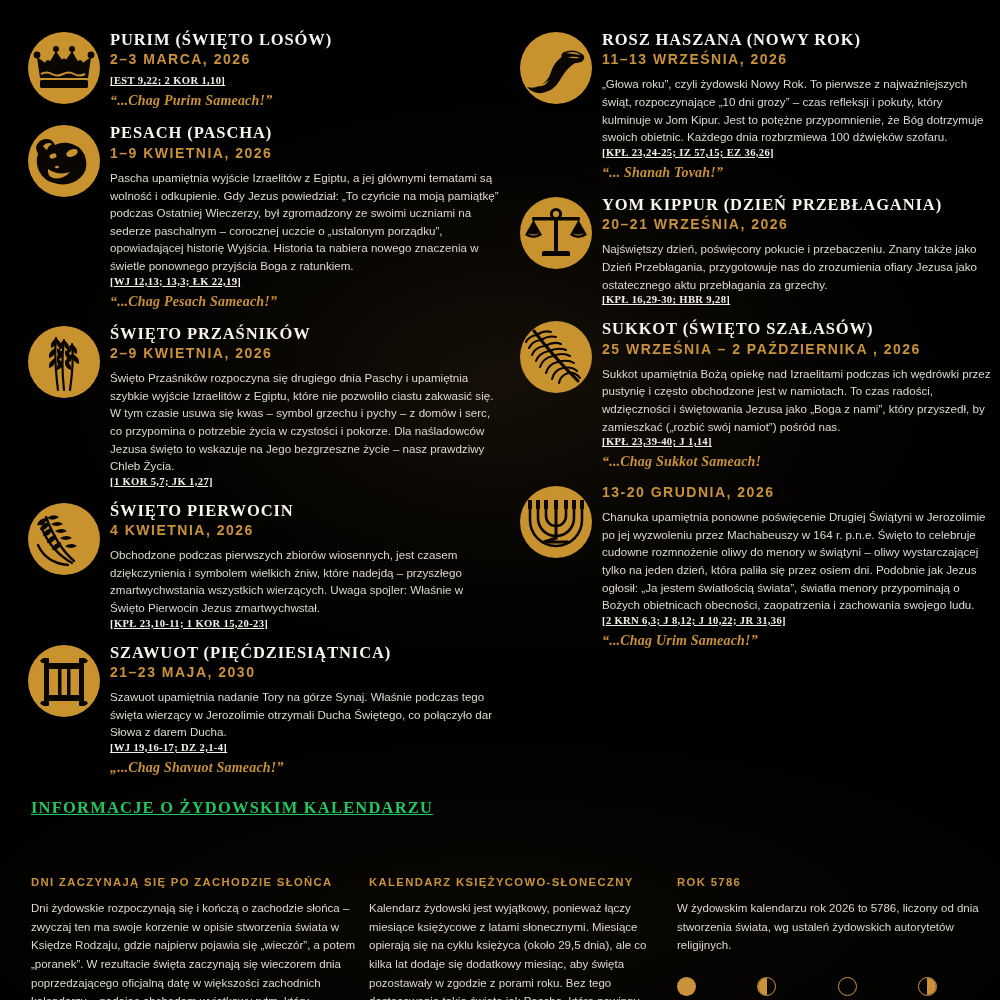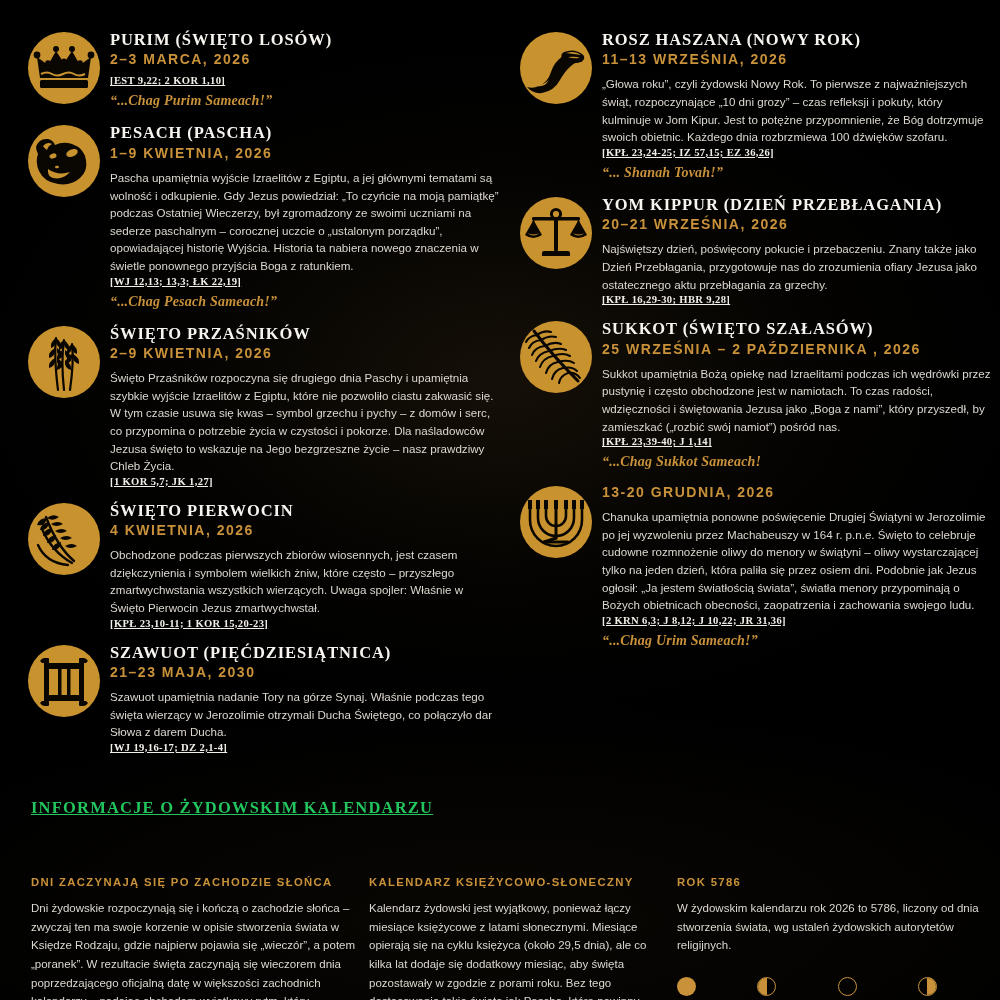--- a/index.html
+++ b/index.html
@@ -330,21 +330,21 @@
                   <path d="M32 35 q7 -4 12 0 q-7 4 -12 0z"></path>
                 <path d="M37 43 q7 -4 12 0 q-7 4 -12 0z"></path>
               </g>
               <path d="M10 42 q8 18 30 20" stroke="#0a0703" stroke-width="2.4" fill="none" stroke-linecap="round"></path>
             </svg>
           </span>
         </div>
         <div class="feast-body">
           <div class="feast-title">ŚWIĘTO PIERWOCIN</div>
           <div class="feast-date">4 KWIETNIA, 2026</div>
-          <div class="feast-desc">Obchodzone podczas pierwszych zbiorów wiosennych, jest czasem dziękczynienia i symbolem wielkich żniw, które często – przyszłego zmartwychwstania wszystkich wierzących. Uwaga spojler: Właśnie w Święto Pierwocin Jezus zmartwychwstał.</div>
+          <div class="feast-desc">Obchodzone podczas pierwszych zbiorów wiosennych, jest czasem dziękczynienia i symbolem wielkich żniw, które nadejdą – przyszłego zmartwychwstania wszystkich wierzących. Uwaga spojler: Właśnie w Święto Pierwocin Jezus zmartwychwstał.</div>
           <div class="feast-ref">[KPŁ 23,10-11; 1 KOR 15,20-23]</div>
         </div>
       </div>
 
       <div class="feast">
         <div class="feast-icon-wrap">
           <span class="feast-icon">
             <svg viewBox="0 0 72 72" aria-hidden="true">
               <g fill="#0a0703">
                 <path d="M16 18 h40 v6 h-40z"></path>
@@ -359,20 +359,21 @@
                 <rect x="39" y="24" width="3.5" height="26"></rect>
               </g>
             </svg>
           </span>
         </div>
         <div class="feast-body">
           <div class="feast-title">SZAWUOT (PIĘĆDZIESIĄTNICA)</div>
           <div class="feast-date">21–23 MAJA, 2030</div>
           <div class="feast-desc">Szawuot upamiętnia nadanie Tory na górze Synaj. Właśnie podczas tego święta wierzący w Jerozolimie otrzymali Ducha Świętego, co połączyło dar Słowa z darem Ducha.</div>
           <div class="feast-ref">[WJ 19,16-17; DZ 2,1-4]</div>
+          <div class="feast-greet">„...Chag Shavuot Sameach!”</div>
         </div>
       </div>
 
     </div>
 
     <div class="col">
 
       <div class="feast">
         <div class="feast-icon-wrap">
           <span class="feast-icon">

